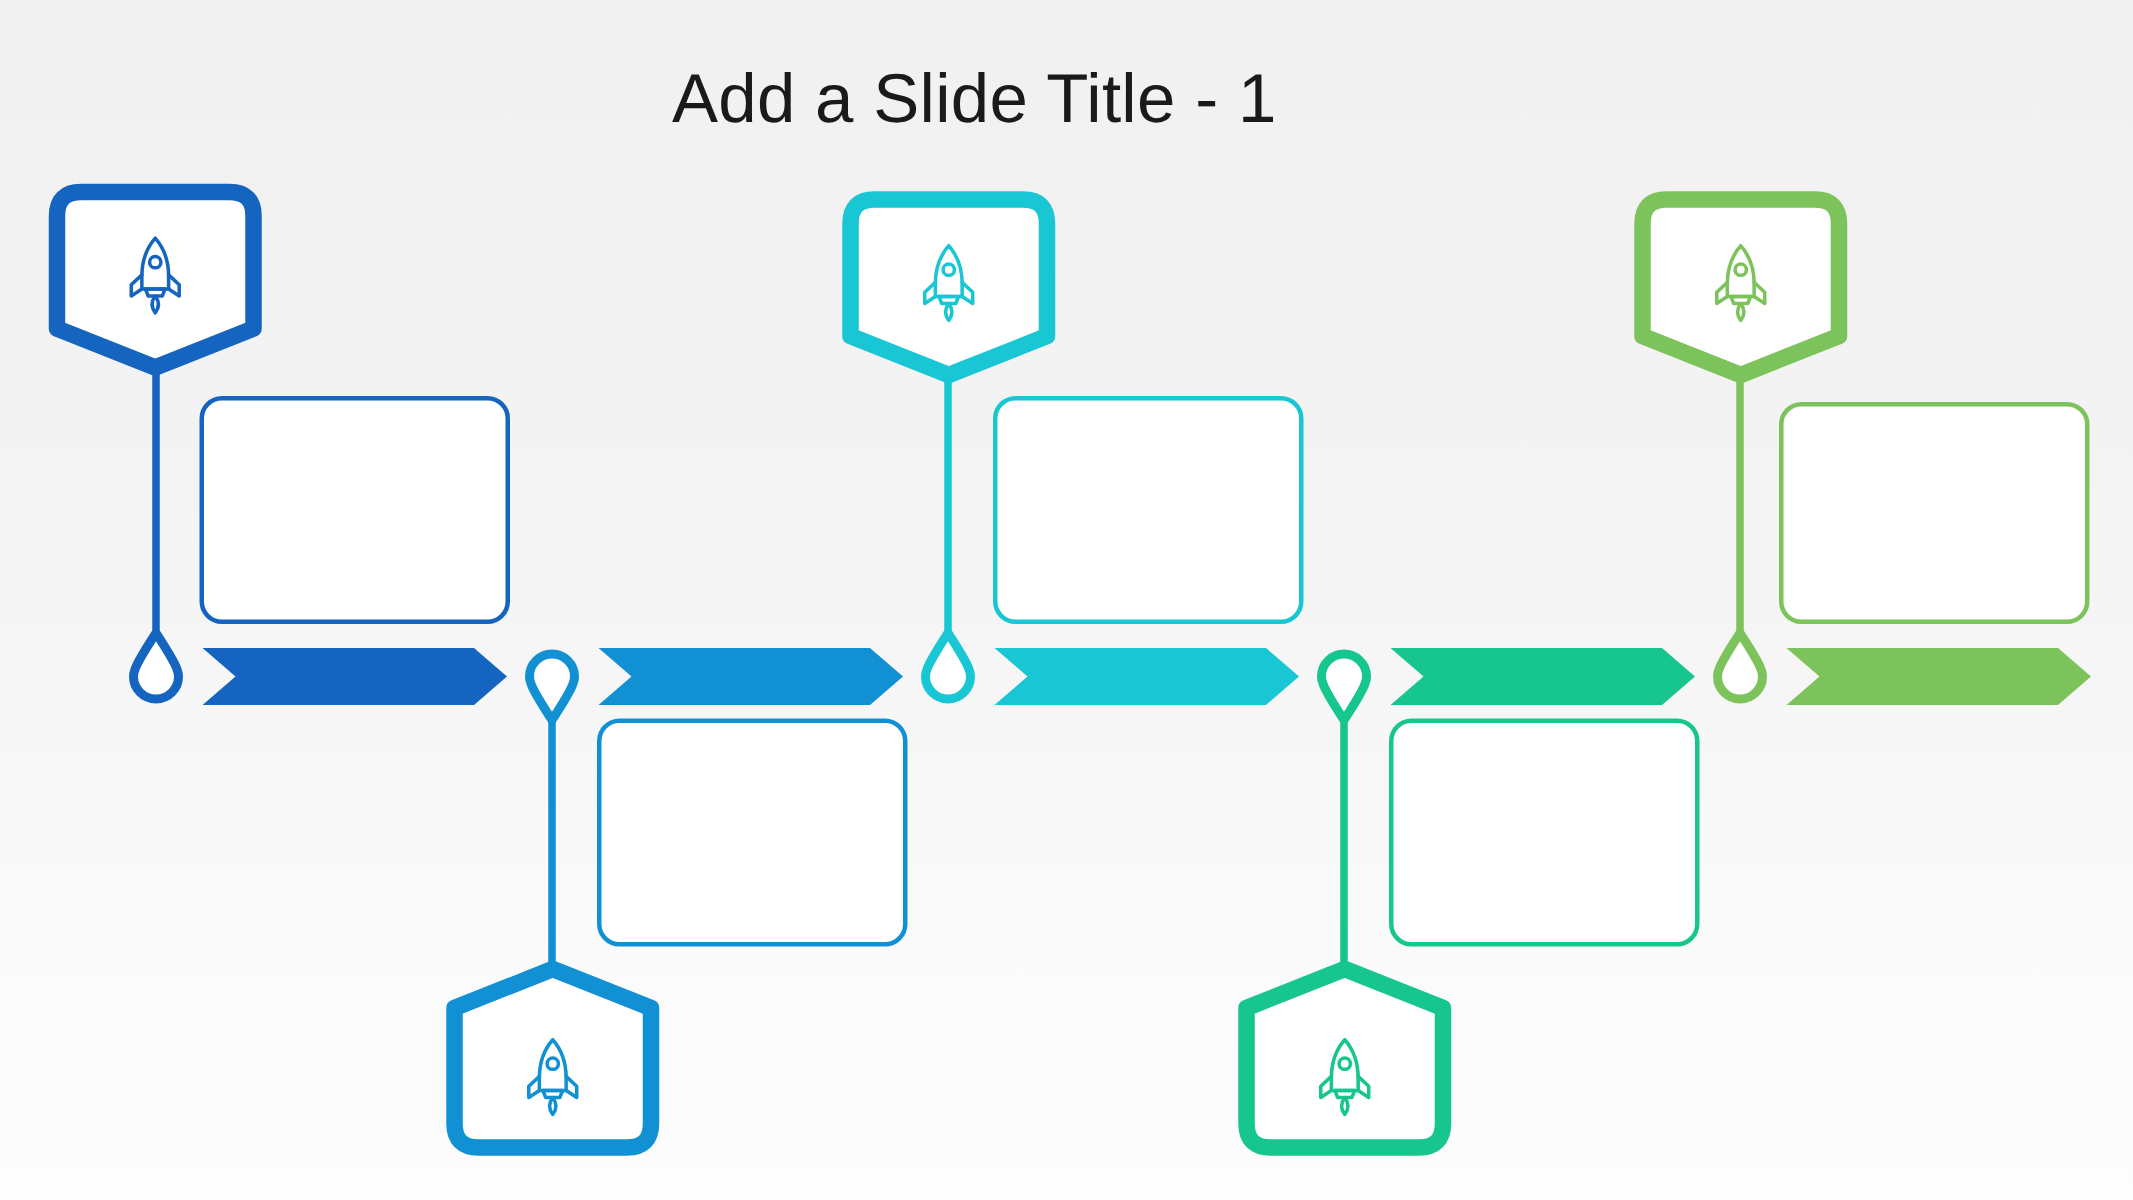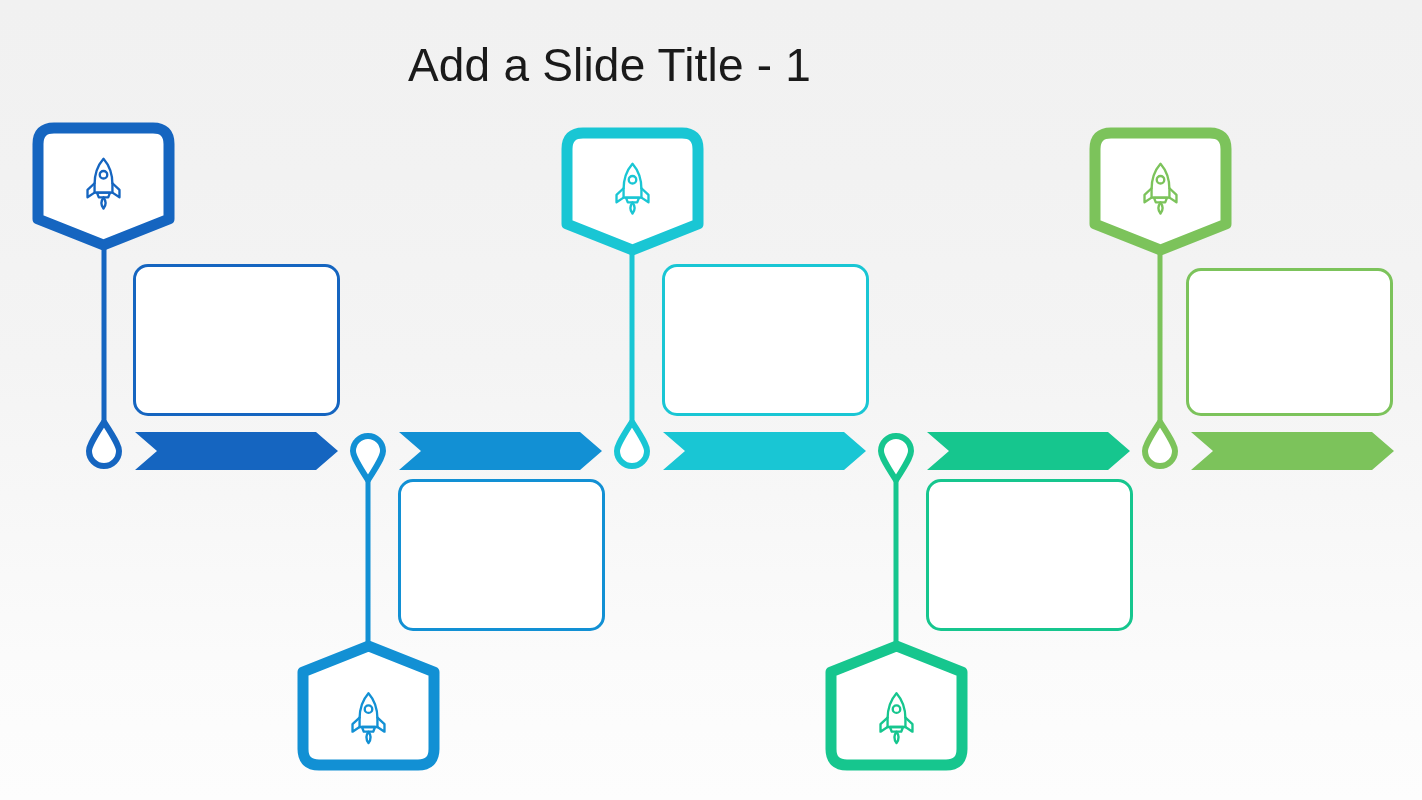--- a/index.html
+++ b/index.html
@@ -32,20 +32,21 @@
     position: absolute;
     left: 0;
     top: 38px;
     width: 1219px;
     text-align: center;
     font-size: 46px;
     font-weight: 400;
     color: #1a1a1a;
     letter-spacing: 0.2px;
     white-space: nowrap;
+    padding-left: 40px;
   }
 
   
   .stage {
     position: absolute;
     left: 0;
     top: 0;
     width: 1422px;
     height: 800px;
   }

